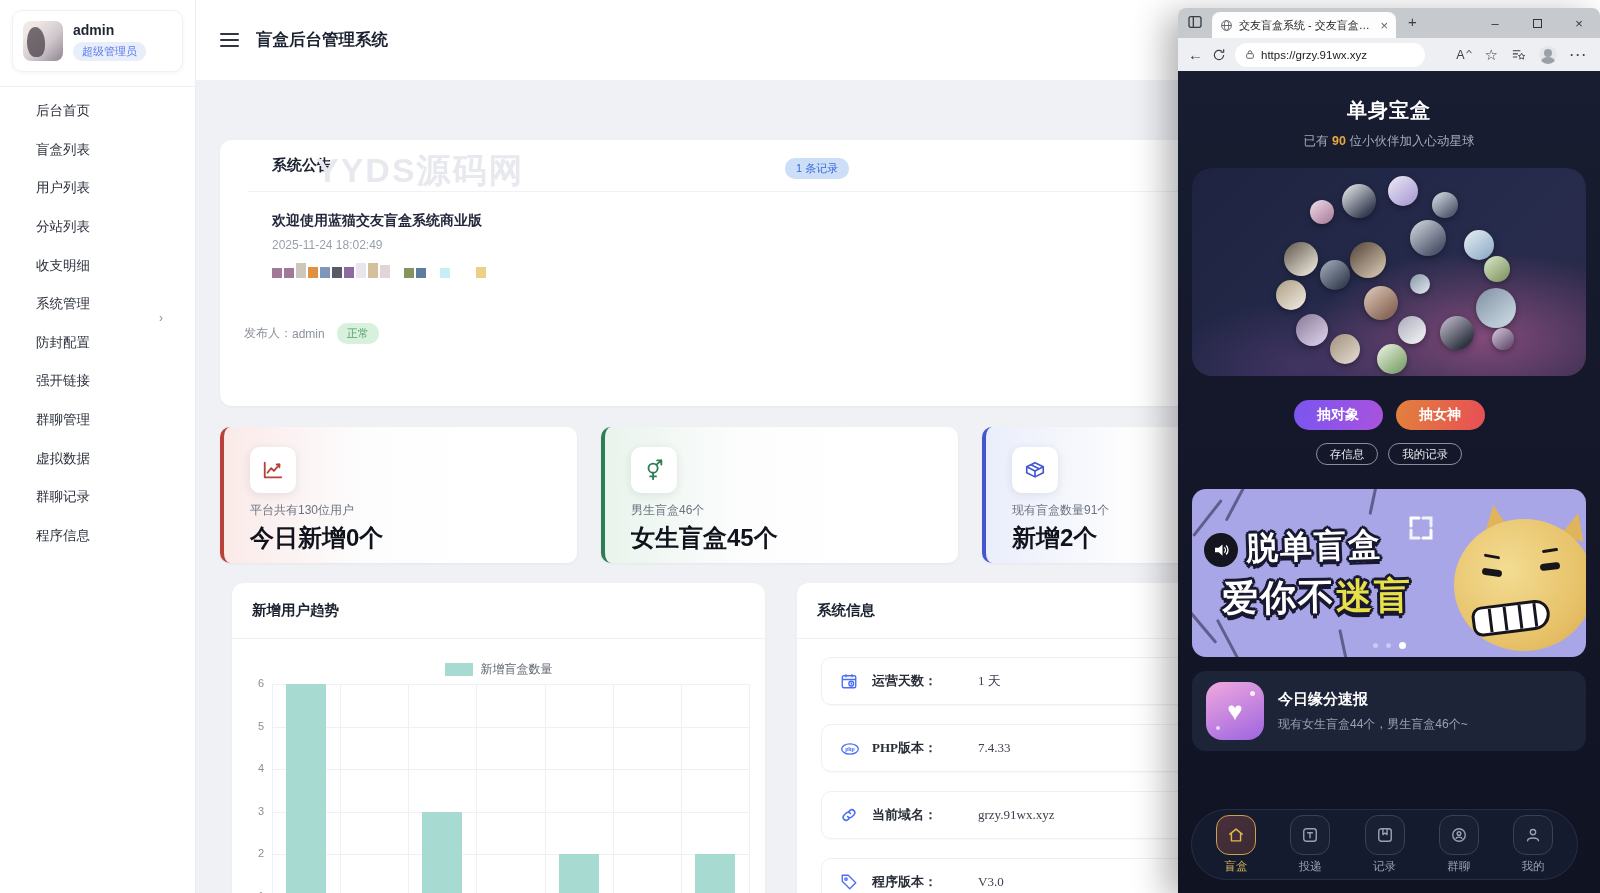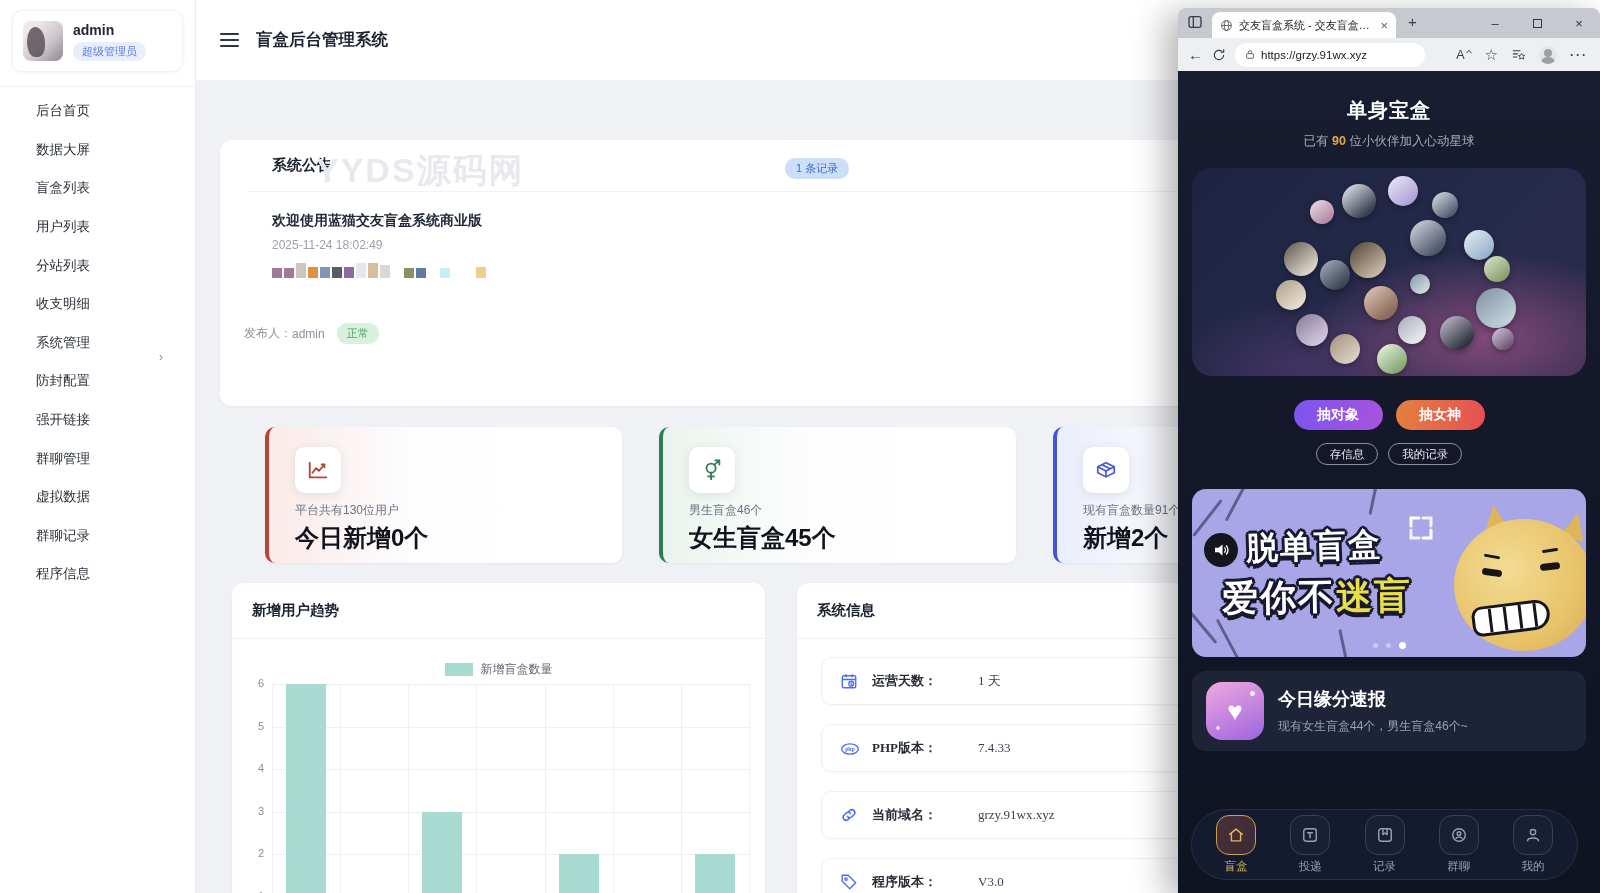--- a/index.html
+++ b/index.html
@@ -31,21 +31,21 @@
   .watermark { position:absolute; left:96px; top:8px; font-size:34px; font-weight:bold; color:#e7e9ee; letter-spacing:2px; pointer-events:none; }
   .count-badge { position:absolute; left:565px; top:18px; font-size:11px; color:#3a6cd8; background:#ccdef8; padding:3px 11px; border-radius:10px;text-align:right; }
   .ann-body { padding:20px 24px 0; }
   .ann-item-title { font-size:14px; font-weight:bold; color:#23283a; }
   .ann-time { margin-top:8px; font-size:12px; color:#9aa0ab; }
   .emoji-strip { margin-top:10px; display:flex; align-items:flex-end; gap:2px; height:16px; }
   .emoji-strip i { display:block; width:10px; }
   .ann-footer { position:absolute; left:24px; top:183px; display:flex; align-items:center; font-size:12px; color:#8b919c; }
   .status-ok { margin-left:12px; font-size:11px; color:#57a06d; background:#d8f1dd; padding:3px 10px; border-radius:10px; }
 
-  .stats-row { margin-top:21px; display:flex; gap:37px;margin-left:45px; }
+  .stats-row { margin-top:21px; display:flex; gap:24px; }
   .stat-card { width:357px; height:136px; border-radius:10px; border-left:4px solid; padding:20px 0 0 26px; box-shadow:0 1px 3px rgba(20,30,60,.05); }
   .stat-icon { width:46px; height:46px; border-radius:10px; background:#fff; box-shadow:0 2px 10px rgba(30,40,70,.10); display:flex; align-items:center; justify-content:center; }
   .stat-sub { margin-top:9px; font-size:12px; color:#6b7280; }
   .stat-main { margin-top:3px; font-size:24px; font-weight:bold; color:#10131c; }
 
   .bottom-row { margin-top:20px; margin-left:12px; display:flex; gap:32px; }
   .panel { width:533px; height:430px; background:#fff; border-radius:12px; box-shadow:0 1px 3px rgba(20,30,60,.04); }
   .panel-head { height:56px; display:flex; align-items:center; padding:0 20px; border-bottom:1px solid #f0f1f4; font-size:14.5px; font-weight:bold; color:#1c2330; }
   .legend { margin-top:22px; display:flex; justify-content:center; align-items:center; gap:8px; }
   .legend i { width:28px; height:13px; background:#a7dbd1; display:block; }
@@ -124,21 +124,21 @@
   .doge .grin i { position:absolute; top:0; bottom:0; width:2.5px; background:#17151c; }
   .bdots { position:absolute; left:0; right:0; bottom:8px; display:flex; justify-content:center; gap:8px; align-items:center; }
   .bdot { width:5px; height:5px; border-radius:50%; background:rgba(255,255,255,.40); cursor:pointer; }
   .bdot.on { width:7px; height:7px; background:#fff; }
 
   .report-card { margin:14px 14px 0; height:80px; border-radius:14px; background:rgba(32,40,60,.82); display:flex; align-items:center; padding:0 14px; gap:14px; }
   .report-icon { width:58px; height:58px; border-radius:16px; background:linear-gradient(155deg,#f0a9de,#9d64e0); display:flex; align-items:center; justify-content:center; position:relative; flex:none; }
   .report-icon span { font-size:26px; color:#fff; line-height:1; }
   .report-icon:before { content:""; position:absolute; right:9px; top:9px; width:5px; height:5px; border-radius:50%; background:rgba(255,255,255,.85); }
   .report-icon:after { content:""; position:absolute; left:10px; bottom:10px; width:4px; height:4px; border-radius:50%; background:rgba(255,255,255,.7); }
-  .report-title { font-size:18px; font-weight:bold; }
+  .report-title { font-size:15px; font-weight:bold; }
   .report-sub { margin-top:7px; font-size:12px; color:#9ba1b2; }
 
   .bottom-nav { position:absolute; left:13px; right:22px; bottom:13px; height:71px; border-radius:36px; background:#141b2e; border:1px solid #272f47; display:flex; align-items:center; justify-content:space-between; padding:0 24px; }
   .nav-item { display:flex; flex-direction:column; align-items:center; gap:4px; cursor:pointer; }
   .nav-box { width:40px; height:40px; border-radius:13px; border:1px solid #394157; color:#9aa0b0; display:flex; align-items:center; justify-content:center; background:rgba(40,48,70,.25); }
   .nav-label { font-size:11.5px; color:#9aa0b0; }
   .nav-item.active .nav-box { border-color:#c9a24d; color:#e4b952; background:linear-gradient(135deg,#4a2f3c,#3a2b33); }
   .nav-item.active .nav-label { color:#d9b35a; }
 </style>
 </head>
@@ -149,21 +149,20 @@
   <div class="sidebar">
     <div class="user-card">
       <div class="avatar"></div>
       <div>
         <div class="user-name">admin</div>
         <span class="role-badge">超级管理员</span>
       </div>
     </div>
     <div class="menu" id="menu">
         <div class="menu-item">后台首页</div>
-        <div class="menu-item">数据大屏</div>
         <div class="menu-item">盲盒列表</div>
         <div class="menu-item">用户列表</div>
         <div class="menu-item">分站列表</div>
         <div class="menu-item">收支明细</div>
         <div class="menu-item">系统管理<span class="chev">›</span></div>
         <div class="menu-item">防封配置</div>
         <div class="menu-item">强开链接</div>
         <div class="menu-item">群聊管理</div>
         <div class="menu-item">虚拟数据</div>
         <div class="menu-item">群聊记录</div>

